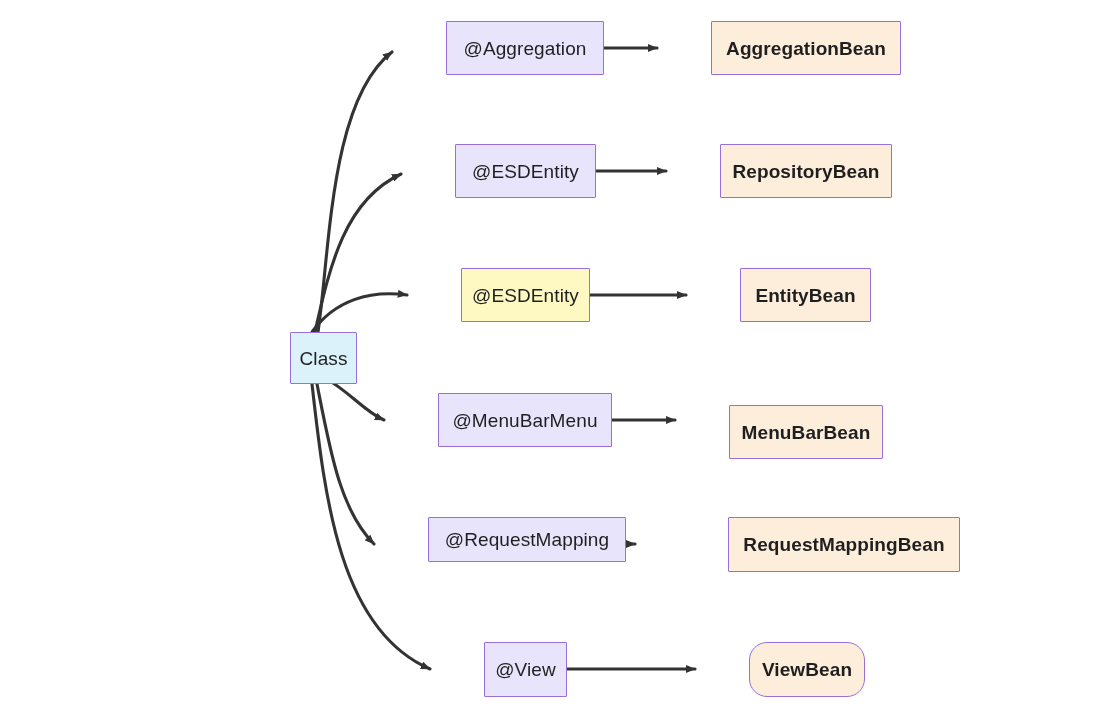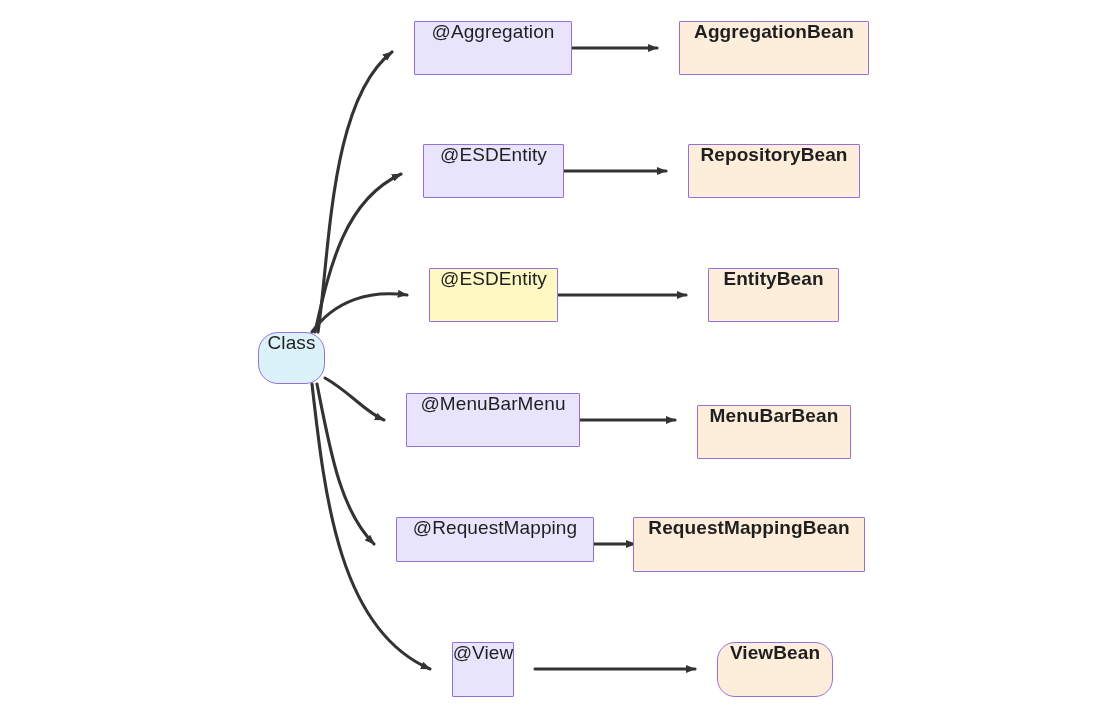--- a/index.html
+++ b/index.html
@@ -23,34 +23,34 @@
     left: 0;
     top: 0;
     width: 1103px;
     height: 725px;
     pointer-events: none;
   }
   .node {
     position: absolute;
     box-sizing: border-box;
     display: flex;
-    align-items: flex-start;
+    align-items: center;
     justify-content: center;
     border: 1px solid #9670d8;
     border-radius: 1px;
     font-family: "Liberation Sans", sans-serif;
     font-size: 19px;
     line-height: 1;
     color: #1f1f20;
     white-space: nowrap;
     letter-spacing: 0.1px;
+    margin-left: 32px;
   }
   .node-root {
     background: #dcf2fb;
-    border-radius: 20px;
   }
   .node-annotation {
     background: #e8e4fb;
   }
   .node-bean {
     background: #fdeedb;
     font-weight: bold;
   }
   .node-label {
     display: block;
@@ -111,24 +111,24 @@
       </div>
       <div class="node node-annotation" style="background: rgb(232, 228, 251); border-color: rgb(150, 112, 216); color: rgb(31, 31, 32); left: 406px; top: 393px; width: 174px; height: 54px;">
         <span class="node-label">@MenuBarMenu</span>
       </div>
       <div class="node node-bean" style="background: rgb(253, 238, 219); border-color: rgb(150, 112, 216); color: rgb(31, 31, 32); left: 697px; top: 405px; width: 154px; height: 54px;">
         <span class="node-label">MenuBarBean</span>
       </div>
       <div class="node node-annotation" style="background: rgb(232, 228, 251); border-color: rgb(150, 112, 216); color: rgb(31, 31, 32); left: 396px; top: 517px; width: 198px; height: 45px;">
         <span class="node-label">@RequestMapping</span>
       </div>
-      <div class="node node-bean" style="background: rgb(253, 238, 219); border-color: rgb(150, 112, 216); color: rgb(31, 31, 32); left: 633px; top: 517px; width: 232px; height: 55px;">
+      <div class="node node-bean" style="background: rgb(253, 238, 219); border-color: rgb(150, 112, 216); color: rgb(31, 31, 32); left: 696px; top: 517px; width: 232px; height: 55px;">
         <span class="node-label">RequestMappingBean</span>
       </div>
-      <div class="node node-annotation" style="background: rgb(232, 228, 251); border-color: rgb(150, 112, 216); color: rgb(31, 31, 32); left: 452px; top: 642px; width: 62px; height: 55px;">
+      <div class="node node-annotation" style="background: rgb(232, 228, 251); border-color: rgb(150, 112, 216); color: rgb(31, 31, 32); left: 452px; top: 642px; width: 83px; height: 55px;">
         <span class="node-label">@View</span>
       </div>
       <div class="node node-bean" style="background: rgb(253, 238, 219); border-color: rgb(150, 112, 216); color: rgb(31, 31, 32); left: 717px; top: 642px; width: 116px; height: 55px; border-radius: 18px;">
         <span class="node-label">ViewBean</span>
       </div>
     </div>
 
 </div>
 
 </body></html>

